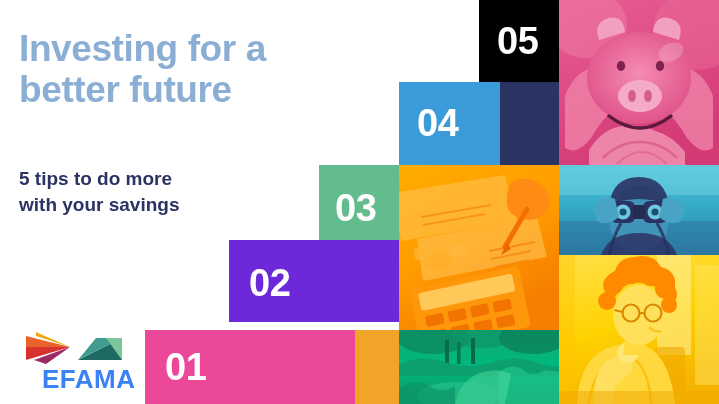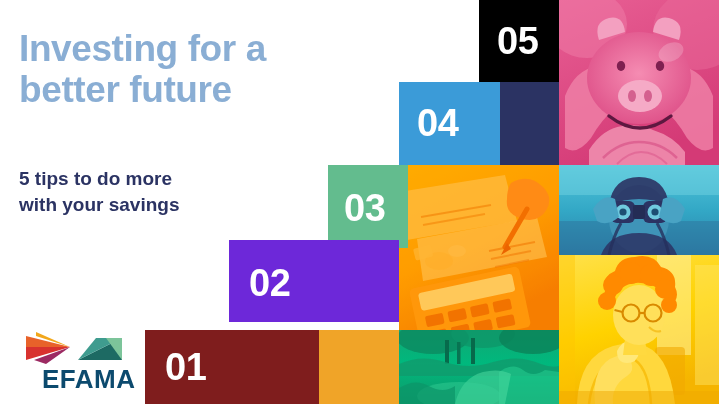--- a/index.html
+++ b/index.html
@@ -56,21 +56,21 @@
     width: 100px;
     height: 34px;
   }
   #logo-word {
     position: absolute;
     left: 16px;
     top: 36px;
     font-size: 26px;
     font-weight: bold;
     letter-spacing: 0.5px;
-    color: #0c4a6e;
+    color: #3b82f6;
     line-height: 1;
   }
 
   
   .tile {
     position: absolute;
     overflow: hidden;
   }
   .num {
     position: absolute;
@@ -310,29 +310,29 @@
   <div class="tile" style="left:319px; top:330px; width:80px; height:74px; background:#f0a428;"></div>
 
   <div class="tile" style="left:479px; top:0px; width:80px; height:82px; background:#000000;">
     <span class="num" style="left:18px; top:22px;">05</span>
   </div>
 
   <div class="tile" style="left:399px; top:82px; width:80px; height:83px; background:#3b9bd8;padding-left:21px;">
     <span class="num" style="left:18px; top:22px;">04</span>
   </div>
 
-  <div class="tile" style="left:328px; top:165px; width:80px; height:83px; background:#63bc8e;">
+  <div class="tile" style="left:319px; top:165px; width:80px; height:83px; background:#63bc8e;">
     <span class="num" style="left:16px; top:24px;">03</span>
   </div>
 
   <div class="tile" style="left:229px; top:240px; width:170px; height:82px; background:#6d28d9;">
     <span class="num" style="left:20px; top:24px;">02</span>
   </div>
 
-  <div class="tile" style="left:145px; top:330px; width:174px; height:74px; background:#7f1d1d;">
+  <div class="tile" style="left:145px; top:330px; width:174px; height:74px; background:#ec4899;padding-left:36px;">
     <span class="num" style="left:20px; top:18px;">01</span>
   </div>
 
   <div id="headline">Investing for a
 better future</div>
   <div id="subhead">5 tips to do more
 with your savings</div>
 
   <div id="logo">
     <div id="logo-mark">

